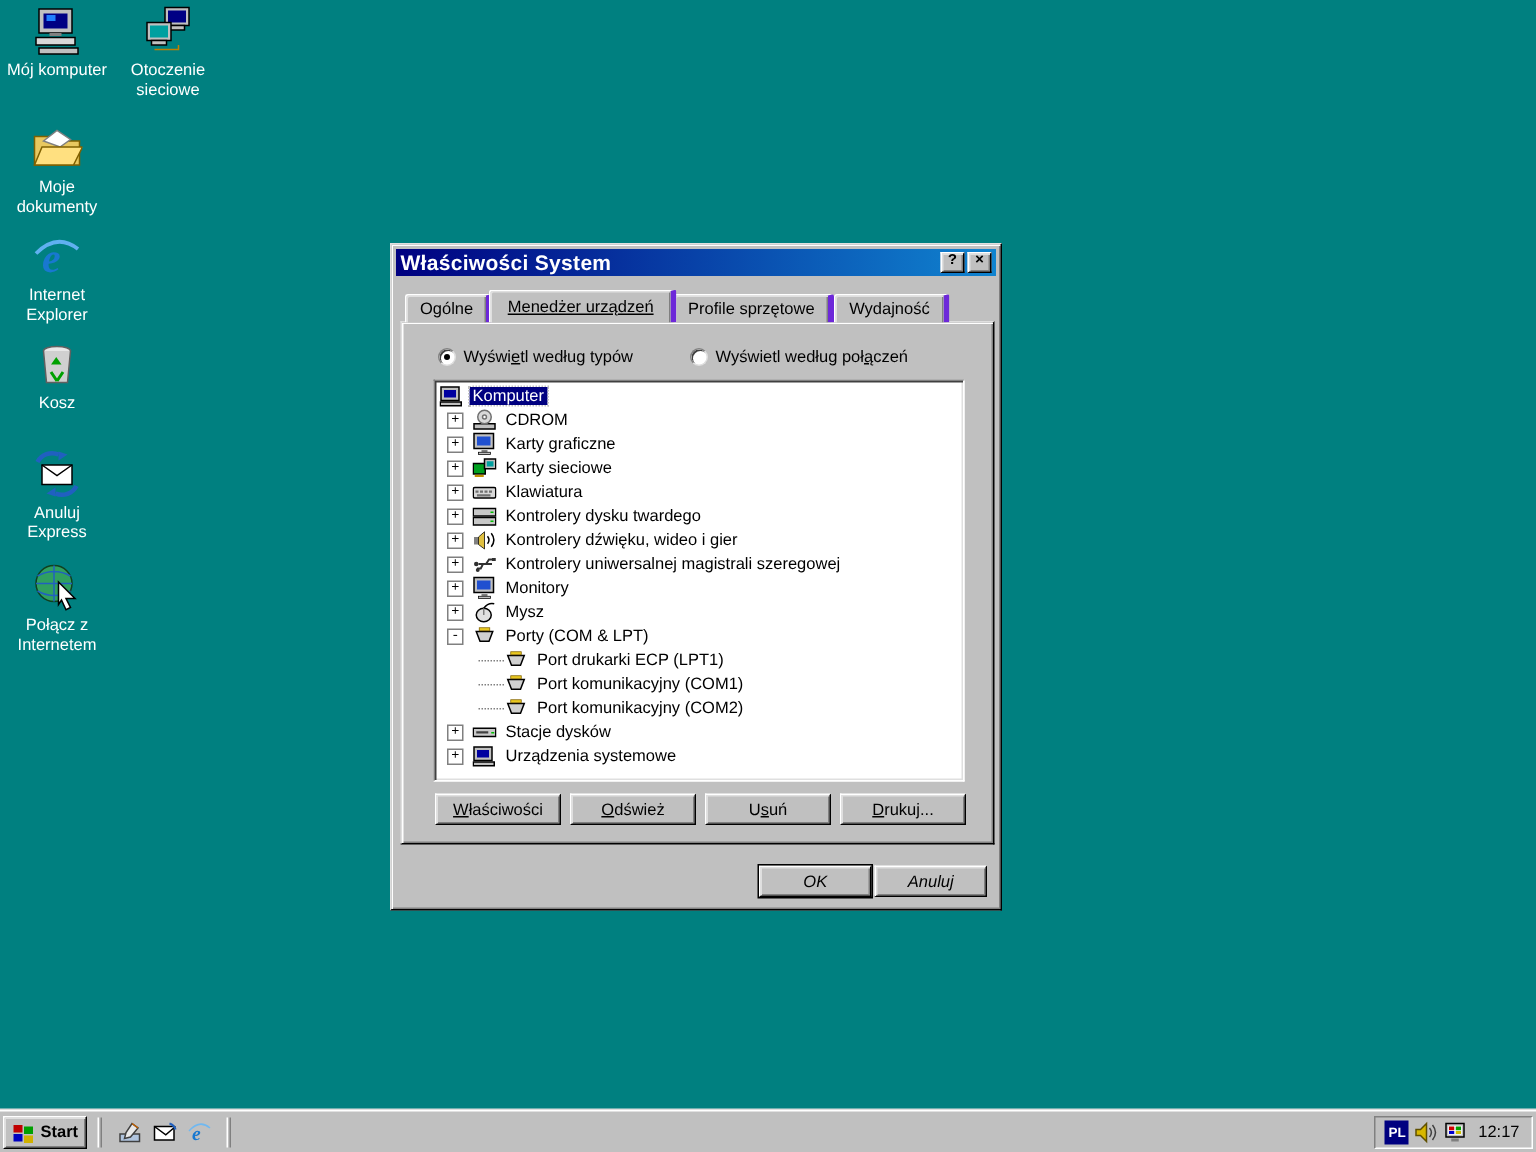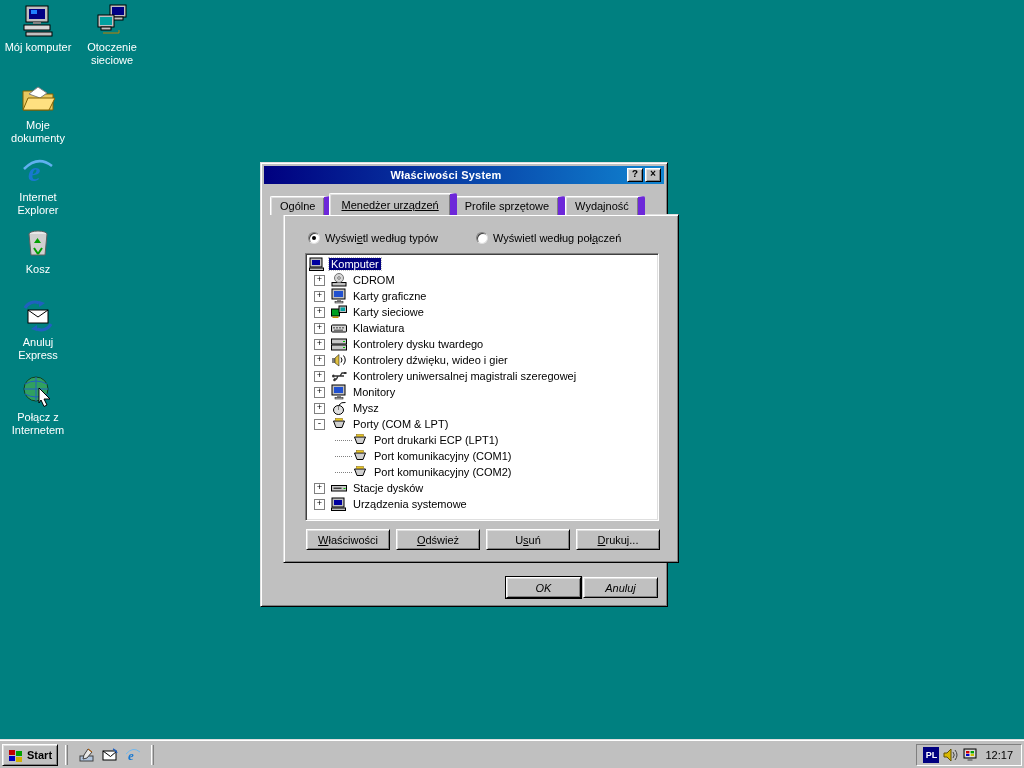--- a/index.html
+++ b/index.html
@@ -46,47 +46,46 @@
     box-shadow: inset 1px 1px 0 #fff, inset -1px -1px 0 #808080;
     padding:3px;
   }
   .titlebar {
     height:18px;
     background:linear-gradient(90deg,#000080,#1084d0);
     display:flex; align-items:center;
     padding:0 3px; gap:2px;
   }
   .titlebar .ttl {
-    color:#fff; font-weight:bold; font-size:11px; flex:1;
+    color:#fff; font-weight:bold; font-size:14px; flex:1;
     letter-spacing:.2px;
-    text-align:center;
   }
   .tb-btn { width:16px; height:14px; font-size:10px; font-weight:bold; line-height:1; font-family:"Liberation Mono", monospace; }
 
   .tabstrip {
     position:absolute; left:9px; top:30px; height:22px;
     display:flex; align-items:flex-end; z-index:2;
   }
   .tab {
     height:19px; padding:0 9px;
     display:flex; align-items:center;
     background:#c0c0c0;
-    border-top:1px solid #fff; border-left:1px solid #fff; border-right:7px solid #6d28d9;
+    border-top:1px solid #fff; border-left:1px solid #fff; border-right:4px solid #6d28d9;
     border-top-left-radius:2px; border-top-right-radius:2px;
     box-shadow: inset 1px 1px 0 #dfdfdf, inset -1px 0 0 #808080;
     cursor:default;
     text-align:center;
   }
   .tab.active {
     height:22px; padding:0 11px;
     margin-left:-2px; margin-right:-2px;
     position:relative; z-index:3;text-decoration:underline;
   }
   .tabpanel {
-    position:absolute; left:22px; top:51px; width:396px; height:349px;
+    position:absolute; left:6px; top:51px; width:396px; height:349px;
     background:#c0c0c0; z-index:1;
     border:1px solid; border-color:#dfdfdf #000 #000 #dfdfdf;
     box-shadow: inset 1px 1px 0 #fff, inset -1px -1px 0 #808080;
   }
 
   .radio-row { position:absolute; left:24px; top:17px; display:flex; gap:38px; }
   .radio-item { display:flex; align-items:center; gap:5px; cursor:default; }
   .radio-circle {
     width:12px; height:12px; border-radius:50%;
     background:#fff;

